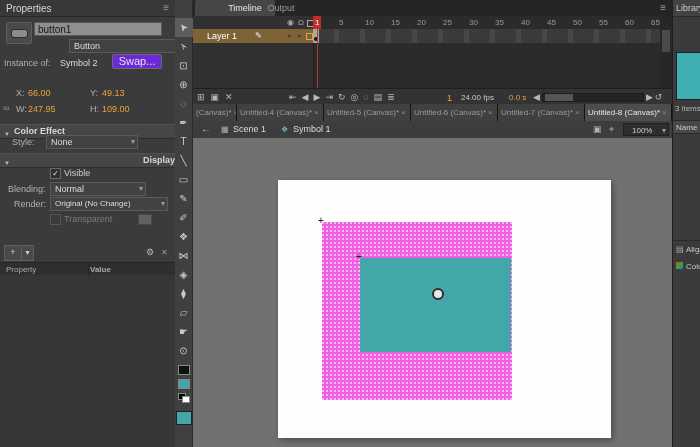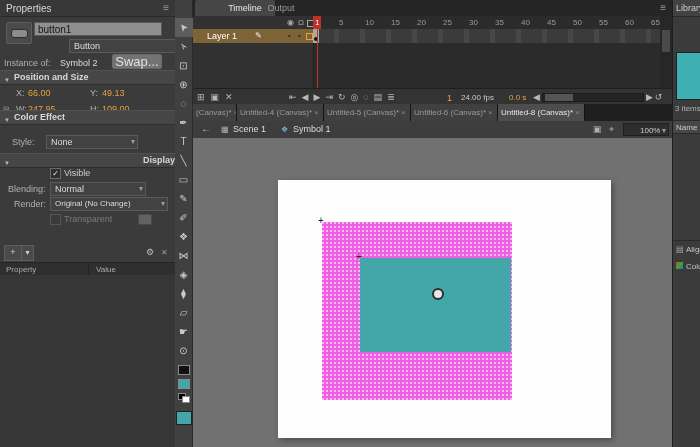--- a/index.html
+++ b/index.html
@@ -16,21 +16,21 @@
   
   #props{position:absolute;left:0;top:0;width:175px;height:447px;background:#3b3b3b;border-right:1px solid #252525;}
   .phead{position:absolute;left:0;top:0;width:175px;height:16px;background:#383838;border-bottom:1px solid #292929;}
   .phead .t{position:absolute;left:6px;top:3px;font-size:10px;color:#d8d8d8;}
   .phead .m{position:absolute;right:6px;top:2px;font-size:10px;color:#9a9a9a;}
   .btnicon{position:absolute;left:6px;top:22px;width:24px;height:20px;background:#4a4a4a;border:1px solid #5e5e5e;border-radius:2px;}
   .btnicon .pill{position:absolute;left:4px;top:6px;width:15px;height:7px;background:#8c8c8c;border-radius:3px;border:1px solid #2c2c2c;}
   #nameField{position:absolute;left:34px;top:22px;width:120px;height:12px;background:#8f8f8f;border:1px solid #585858;color:#161616;font-size:10px;font-family:"Liberation Sans",sans-serif;padding:0 3px;}
   .dd{background:#424242;border:1px solid #5a5a5a;color:#dcdcdc;font-size:9px;line-height:12px;padding-left:4px;}
   .dd .ar{position:absolute;right:2px;top:0px;color:#9a9a9a;font-size:8px;line-height:12px;}
-  .swapbtn{position:absolute;left:112px;top:54px;width:50px;height:15px;background:#737373;border:1px solid #6b6b6b;border-radius:2px;color:#e2e2e2;font-size:13px;font-family:"Liberation Sans",sans-serif;padding:0;line-height:13px;}
+  .swapbtn{position:absolute;left:112px;top:54px;width:50px;height:15px;background:#6d28d9;border:1px solid #6b6b6b;border-radius:2px;color:#e2e2e2;font-size:11px;font-family:"Liberation Sans",sans-serif;padding:0;line-height:13px;}
   .sec{position:absolute;left:0;width:161px;height:13px;background:#464646;border-top:1px solid #525252;border-bottom:1px solid #2d2d2d;color:#d8d8d8;font-weight:bold;font-size:9px;line-height:13px;padding-left:14px;}
   .sec .tri{position:absolute;left:4px;top:3px;font-size:6px;color:#b8b8b8;font-weight:normal;}
   .cb{position:absolute;width:9px;height:9px;background:#2e2e2e;border:1px solid #6a6a6a;font-size:8px;line-height:9px;text-align:center;color:#e8e8e8;}
   .cb.off{background:#3a3a3a;border-color:#555;}
   .ftbtn{position:absolute;top:245px;height:14px;background:#4a4a4a;border:1px solid #5e5e5e;color:#cfcfcf;font-size:9px;line-height:13px;text-align:center;}
   .thead{position:absolute;left:0;top:262px;width:175px;height:12px;background:#2f2f2f;border-top:1px solid #242424;border-bottom:1px solid #242424;}
   .thead .dvl{position:absolute;left:88px;top:0;width:1px;height:12px;background:#242424;}
 
   
   #toolbar{position:absolute;left:175px;top:0;width:18px;height:447px;background:#404040;border-right:1px solid #2a2a2a;display:flex;flex-direction:column;align-items:center;padding-top:18px;box-sizing:border-box;}
@@ -71,21 +71,21 @@
   .track .th{position:absolute;left:2px;top:0;width:28px;height:7px;background:#555;}
 
   
   #docs{position:absolute;left:0;top:104px;width:479px;height:17px;background:#1f1f1f;display:flex;}
   .dtab{height:17px;line-height:17px;background:#404040;border-right:1px solid #141414;color:#9a9a9a;font-size:8px;padding:0 3px;white-space:nowrap;overflow:hidden;box-sizing:border-box;flex:0 0 auto;}
   .dtab.on{background:#4d4d4d;color:#e8e8e8;}
   .dtab .x{color:#8a8a8a;margin-left:2px;}
 
   
   #ebar{position:absolute;left:0;top:121px;width:479px;height:17px;background:#3d3d3d;border-bottom:1px solid #292929;}
-  .zoombox{position:absolute;left:430px;top:2px;width:46px;height:13px;background:#2e2e2e;border:1px solid #1f1f1f;font-size:8px;color:#ccc;line-height:13px;padding-left:16px;box-sizing:border-box;}
+  .zoombox{position:absolute;left:430px;top:2px;width:46px;height:13px;background:#2e2e2e;border:1px solid #1f1f1f;font-size:8px;color:#ccc;line-height:13px;padding-left:8px;box-sizing:border-box;}
   .zoombox .ar{position:absolute;right:2px;top:0;font-size:8px;color:#999;line-height:13px;}
 
   
   #cv{position:absolute;left:0;top:138px;width:479px;height:309px;background:#717171;overflow:hidden;}
   .stage{position:absolute;left:85px;top:42px;width:333px;height:258px;background:#fefefe;box-shadow:2px 2px 6px rgba(0,0,0,0.35);}
   .selrect{position:absolute;left:129px;top:84px;width:190px;height:178px;background:#ee5fe4;
      background-image:radial-gradient(circle at 1px 1px, rgba(255,255,255,0.55) 0 0.8px, transparent 1px);
      background-size:4px 4px;}
   .innrect{position:absolute;left:167px;top:120px;width:151px;height:94px;background:#43a7a9;}
   .tpoint{position:absolute;left:239px;top:150px;width:8px;height:8px;border:2px solid #2e2e2e;border-radius:50%;background:#e8e8e8;}
@@ -121,35 +121,31 @@
     <input id="nameField" value="button1" style="">
     <div class="a dd" style="left:34px;top:39px;width:119px;height:12px;margin-left:35px;">
       <span>Button</span>
       <span class="ar">▾</span>
     </div>
 
     <span class="a lbl f9" style="left:4px;top:58px;">Instance of:</span>
     <span class="a f9" style="left:60px;top:58px;color:#ddd;">Symbol 2</span>
     <button class="swapbtn">Swap...</button>
 
-    <div class="sec" style="top:70px;">
-      <span class="tri">▼</span>
-      <span>Position and Size</span>
-    </div>
     <span class="a lbl f9" style="left:16px;top:88px;">X:</span>
     <span class="a val f9" style="left:28px;top:88px;">66.00</span>
     <span class="a lbl f9" style="left:90px;top:88px;">Y:</span>
     <span class="a val f9" style="left:102px;top:88px;">49.13</span>
     <span class="a f9" style="left:3px;top:103px;color:#999;">∞</span>
     <span class="a lbl f9" style="left:16px;top:104px;">W:</span>
     <span class="a val f9" style="left:28px;top:104px;">247.95</span>
     <span class="a lbl f9" style="left:90px;top:104px;">H:</span>
     <span class="a val f9" style="left:102px;top:104px;">109.00</span>
 
-    <div class="sec" style="top:110px;">
+    <div class="sec" style="top:124px;">
       <span class="tri">▼</span>
       <span>Color Effect</span>
     </div>
     <span class="a lbl f9" style="left:12px;top:137px;">Style:</span>
     <div class="a dd" style="left:46px;top:135px;width:86px;height:12px;">
       <span>None</span>
       <span class="ar">▾</span>
     </div>
 
     <div class="sec" style="top:153px;text-align:right;">
@@ -172,21 +168,21 @@
     <span class="a dim f9" style="left:64px;top:214px;">Transparent</span>
     <span class="a" style="left:138px;top:214px;width:12px;height:9px;background:#8a8a8a;opacity:.5;border:1px solid #555;"></span>
 
     <span class="ftbtn" style="left:4px;width:16px;">+</span>
     <span class="ftbtn" style="left:21px;width:11px;font-size:8px;">▾</span>
     <span class="a f9" style="left:146px;top:247px;color:#bbb;">⚙</span>
     <span class="a f8" style="left:161px;top:248px;color:#9a9a9a;">✕</span>
 
     <div class="thead">
       <span class="a f8" style="left:6px;top:2px;color:#aaa;">Property</span>
-      <span class="a f8" style="left:96px;top:2px;color:#aaa;">Value</span>
+      <span class="a f8" style="left:90px;top:2px;color:#aaa;font-weight:bold;">Value</span>
       <span class="dvl"></span>
     </div>
     <div class="a" style="left:0;top:275px;width:175px;height:172px;background:#363636;"></div>
   </section>
 
   <div id="toolbar">
     <div class="tool active"><span class="rot">➤</span></div>
     <div class="tool"><span class="rot">➢</span></div>
     <div class="tool">⊡</div>
     <div class="tool">⊕</div>
@@ -291,20 +287,21 @@
           <span class="f9">↺</span>
         </div>
       </div>
     </div>
 
     <div id="docs">
       <div class="dtab" style="width:44px;"><span>(Canvas)*</span><span class="x">×</span></div>
       <div class="dtab" style="width:87px;"><span>Untitled-4 (Canvas)*</span><span class="x">×</span></div>
       <div class="dtab" style="width:87px;"><span>Untitled-5 (Canvas)*</span><span class="x">×</span></div>
       <div class="dtab" style="width:87px;"><span>Untitled-6 (Canvas)*</span><span class="x">×</span></div>
+      <div class="dtab" style="width:87px;"><span>Untitled-7 (Canvas)*</span><span class="x">×</span></div>
       <div class="dtab on" style="width:87px;"><span>Untitled-8 (Canvas)*</span><span class="x">×</span></div>
     </div>
 
     <div id="ebar">
       <span class="a f10" style="left:8px;top:2px;color:#c8c8c8;">←</span>
       <span class="a f8" style="left:28px;top:4px;color:#b8b8b8;">▦</span>
       <span class="a f9" style="left:40px;top:3px;color:#ddd;">Scene 1</span>
       <span class="a f8" style="left:88px;top:4px;color:#7fb2c9;">❖</span>
       <span class="a f9" style="left:100px;top:3px;color:#ddd;">Symbol 1</span>
       <span class="a f9" style="left:400px;top:3px;color:#b0b0b0;">▣</span>

